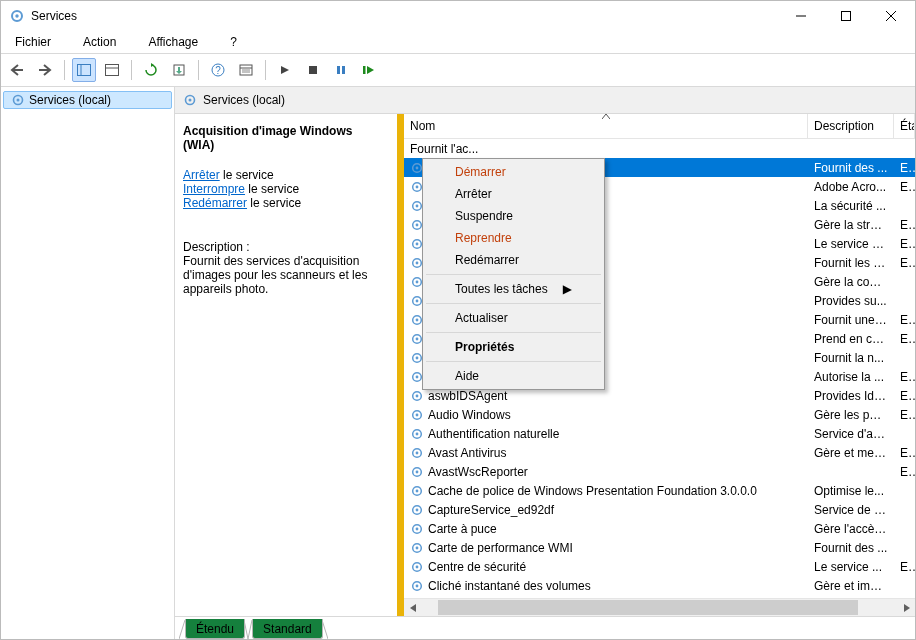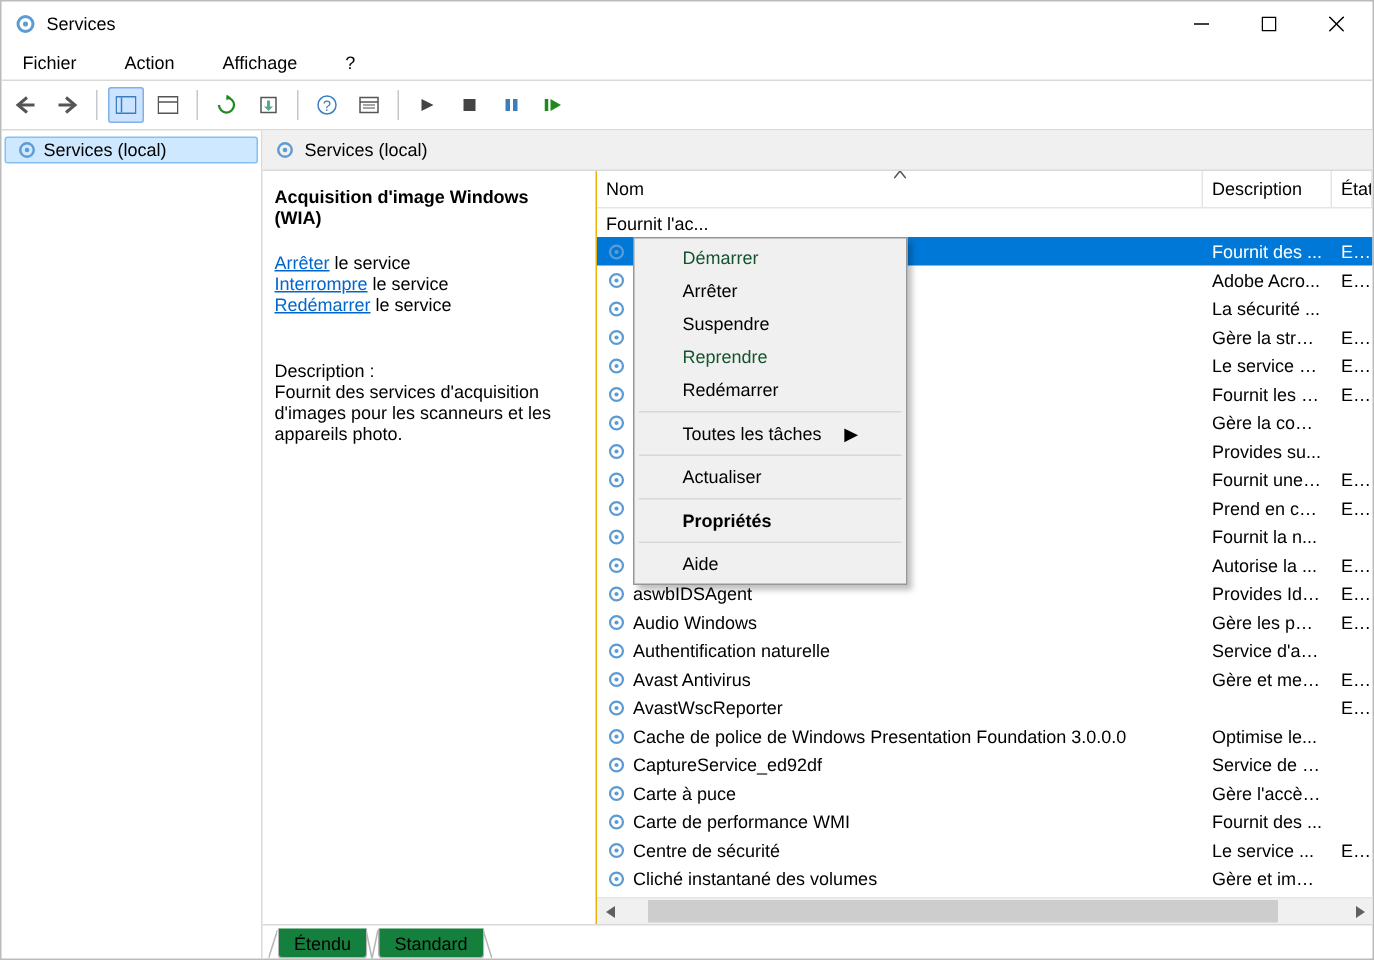--- a/index.html
+++ b/index.html
@@ -20,37 +20,37 @@
 .navitem{display:flex;align-items:center;gap:4px;padding:2px 8px;margin:2px 2px;}
 .navitem.sel{background:#cde8ff;border:1px solid #84c0f5;border-radius:2px;padding:1px 7px}
 .cogicon{width:14px;height:14px}
 .right{flex:1;display:flex;flex-direction:column;min-width:0}
 .rheader{display:flex;align-items:center;gap:6px;height:26px;background:#f0f0f0;border-bottom:1px solid #d9d9d9;padding-left:8px}
 .content{flex:1;display:flex;min-height:0}
 .detail{width:208px;padding:10px 6px 6px 8px}
 .detail h1{font-size:12px;font-weight:bold;margin:0 15px 16px 0}
 .detail a{color:#0066cc;text-decoration:underline}
 .detail .dlabel{margin-top:30px}
-.listwrap{flex:1;display:flex;flex-direction:column;border-left:1px solid #eab308;min-width:0;position:relative}
+.listwrap{flex:1;display:flex;flex-direction:column;border-left:7px solid #eab308;min-width:0;position:relative}
 .cols{display:flex;border-bottom:1px solid #e5e5e5;height:24px;align-items:center;user-select:none}
 .col{padding:0 6px;border-right:1px solid #e5e5e5;height:100%;display:flex;align-items:center;position:relative;box-sizing:border-box;overflow:hidden;white-space:nowrap}
 .col.name{width:404px}
 .col.desc{width:86px}
 .col.etat{flex:1}
 .sorticon{position:absolute;left:50%;top:0;transform:translateX(-50%);}
 .rows{flex:1;overflow-y:auto;overflow-x:auto;position:relative}
 .row{display:flex;align-items:center;height:19px;white-space:nowrap}
 .row.sel{background:#0078d7;color:#fff}
 .row .cell{padding:0 6px;overflow:hidden;text-overflow:ellipsis;box-sizing:border-box}
 .row .c-name{width:404px;display:flex;align-items:center;gap:4px}
 .row .c-desc{width:86px}
 .row .c-etat{flex:1}
 .ctxmenu{position:absolute;left:421px;top:157px;width:177px;background:#f0f0f0;border:1px solid #979797;box-shadow:3px 3px 4px rgba(0,0,0,.25);padding:2px;z-index:100}
 .ctxmenu .mi{padding:4px 30px 4px 30px;display:flex;align-items:center;justify-content:space-between}
-.ctxmenu .mi.dis{color:#14532d}
+.ctxmenu .mi.dis{color:#c2410c}
 .ctxmenu .sep{height:1px;background:#d7d7d7;margin:3px 1px}
 .ctxmenu .mi.bold{font-weight:bold}
 .tabbar{height:22px;display:flex;align-items:flex-end;border-top:1px solid #d9d9d9;padding-left:4px}
 .tab{height:19px;padding:0 10px;border:1px solid #b5b5b5;border-top:none;border-radius:0 0 3px 3px;display:flex;align-items:center;background:#15803d;margin-right:-1px}
 svg{display:block}
 .hscroll{height:17px;background:#f0f0f0;border-top:1px solid #e5e5e5;display:flex;align-items:center}
 .hscroll .thumb{height:15px;background:#cdcdcd;margin-left:17px;width:420px}
 .hscroll .arrow{width:17px;height:17px;display:flex;align-items:center;justify-content:center}
 </style>
 </head>

